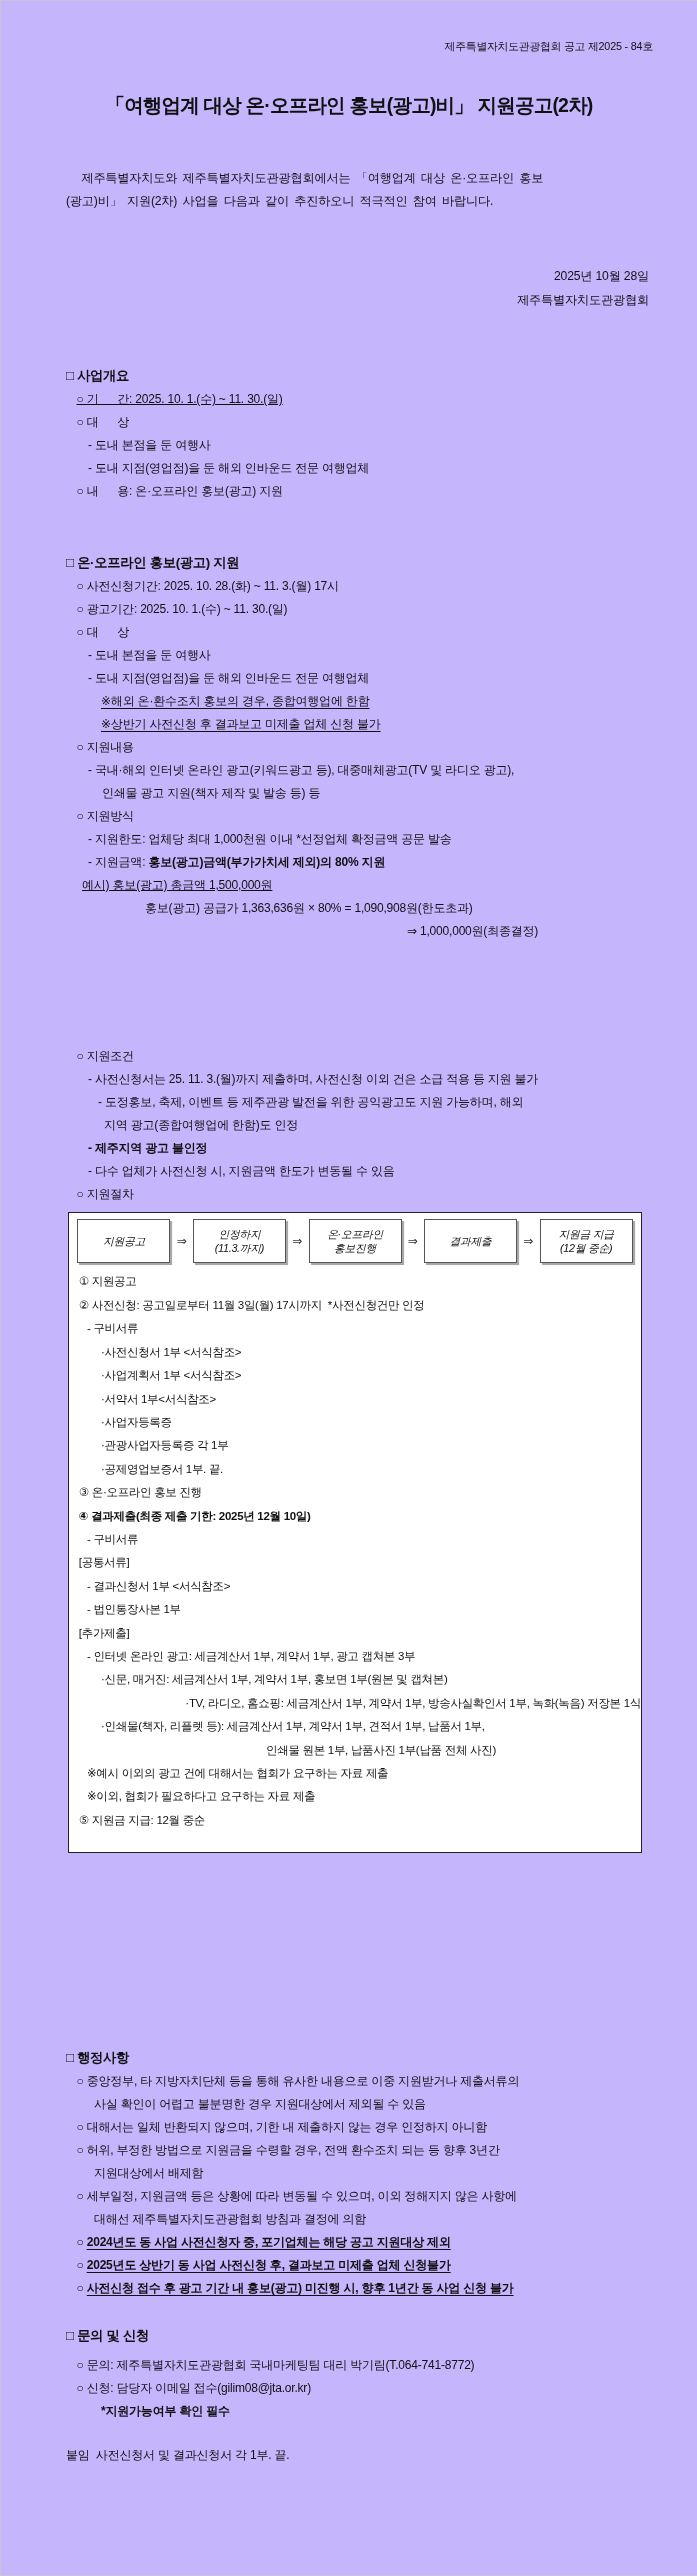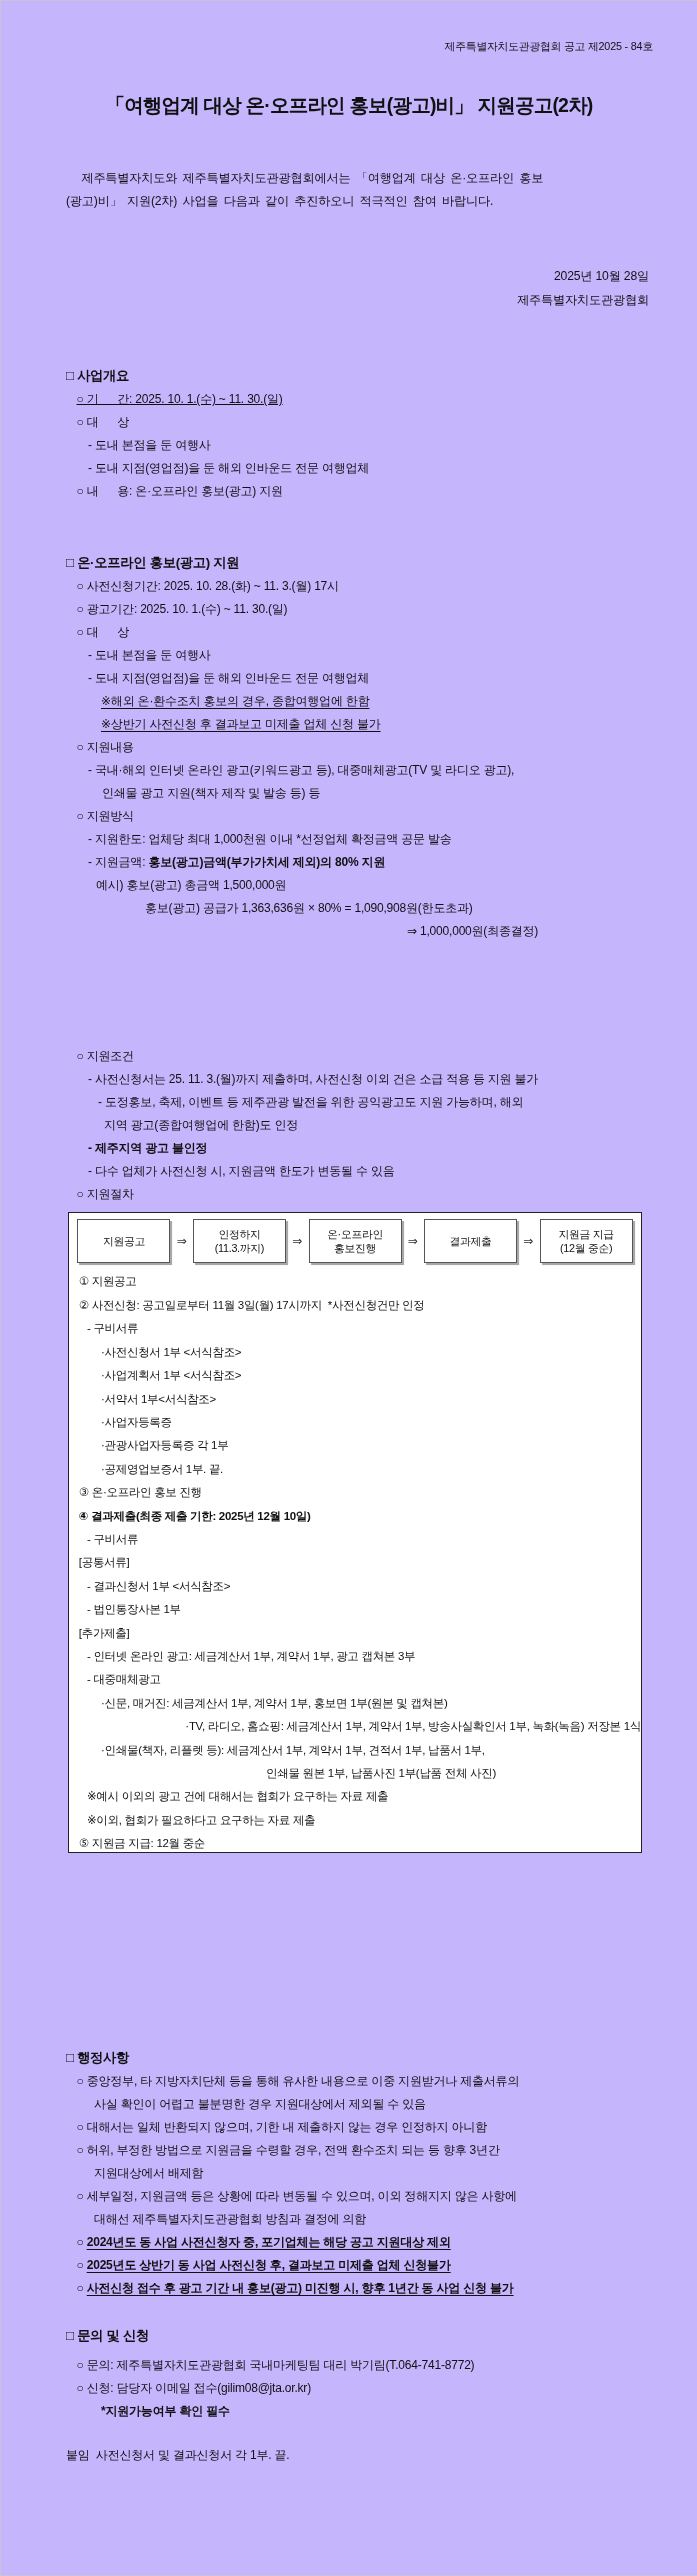--- a/index.html
+++ b/index.html
@@ -17,21 +17,21 @@
          font-size:19.5px;font-weight:bold;letter-spacing:-0.8px;line-height:25px;white-space:pre;}
   .intro{top:167px;}
   .intro .ln{font-size:12.2px;word-spacing:2.1px;}
   .datebox{position:absolute;top:264px;right:49px;text-align:right;}
   .datebox .ln{line-height:24px;font-size:12.2px;}
   .sec-overview{top:363px;}
   .sec-support{top:550px;}
   .sec-conditions{top:1045px;}
   .procbox{position:absolute;left:68px;top:1212px;width:574px;height:641px;
            border:1.4px solid #222;box-sizing:border-box;background:#fff;}
-  .flowrow{display:flex;align-items:center;justify-content:space-between;margin:4.2px 8.4px 0;height:47px;}
+  .flowrow{display:flex;align-items:center;justify-content:space-between;margin:4.2px 8.4px 0;height:47px;font-style:italic;}
   .step{width:91px;height:42px;border:1.4px solid #555;box-shadow:2.1px 2.1px 0 #a8a8a8;background:#fff;
         display:flex;flex-direction:column;align-items:center;justify-content:center;
         font-size:10.8px;line-height:14px;letter-spacing:-0.3px;white-space:pre;}
   .arrow{flex:1;text-align:center;font-size:12px;color:#333;}
   .boxlines{margin-top:6.3px;}
   .boxlines .ln{line-height:23.4px;font-size:11.5px;letter-spacing:-0.3px;}
   .sec-admin{top:2045px;}
   .sec-contact{top:2323px;}
   .sec-contact .lines{margin-top:5.6px;}
   .attach{top:2444px;}
@@ -75,21 +75,21 @@
         <div class="ln" style="margin-left: 22px;">- 도내 본점을 둔 여행사</div>
         <div class="ln" style="margin-left: 22px;">- 도내 지점(영업점)을 둔 해외 인바운드 전문 여행업체</div>
         <div class="ln u" style="margin-left: 35px;">※해외 온·환수조치 홍보의 경우, 종합여행업에 한함</div>
         <div class="ln u" style="margin-left: 35px;">※상반기 사전신청 후 결과보고 미제출 업체 신청 불가</div>
         <div class="ln" style="margin-left: 10.5px;">○ 지원내용</div>
         <div class="ln" style="margin-left: 22px;">- 국내·해외 인터넷 온라인 광고(키워드광고 등), 대중매체광고(TV 및 라디오 광고),</div>
         <div class="ln" style="margin-left: 36px;">인쇄물 광고 지원(책자 제작 및 발송 등) 등</div>
         <div class="ln" style="margin-left: 10.5px;">○ 지원방식</div>
         <div class="ln" style="margin-left: 22px;">- 지원한도: 업체당 최대 1,000천원 이내 *선정업체 확정금액 공문 발송</div>
         <div class="ln" style="margin-left: 22px;"><span>- 지원금액: </span><span class="b">홍보(광고)금액(부가가치세 제외)의 80% 지원</span></div>
-        <div class="ln" style="margin-left: 30px;">예시) 홍보(광고) 총금액 1,500,000원</div>
+        <div class="ln" style="margin-left: 16px; text-decoration: underline;">예시) 홍보(광고) 총금액 1,500,000원</div>
         <div class="ln" style="margin-left: 79px;">홍보(광고) 공급가 1,363,636원 × 80% = 1,090,908원(한도초과)</div>
         <div class="ln" style="margin-left: 341px;">⇒ 1,000,000원(최종결정)</div>
       </div>
   </section>
 
   <section class="sec sec-conditions">
     <div class="lines">
         <div class="ln" style="margin-left: 10.5px;">○ 지원조건</div>
         <div class="ln" style="margin-left: 22px;">- 사전신청서는 25. 11. 3.(월)까지 제출하며, 사전신청 이외 건은 소급 적용 등 지원 불가</div>
         <div class="ln" style="margin-left: 32px;">- 도정홍보, 축제, 이벤트 등 제주관광 발전을 위한 공익광고도 지원 가능하며, 해외</div>
@@ -138,21 +138,20 @@
         <div class="ln" style="margin-left: 32px;">·관광사업자등록증 각 1부</div>
         <div class="ln" style="margin-left: 32px;">·공제영업보증서 1부. 끝.</div>
         <div class="ln" style="margin-left: 9.8px;">③ 온·오프라인 홍보 진행</div>
         <div class="ln b" style="margin-left: 9.8px;">④ 결과제출(최종 제출 기한: 2025년 12월 10일)</div>
         <div class="ln" style="margin-left: 18px;">- 구비서류</div>
         <div class="ln" style="margin-left: 9.8px;">[공통서류]</div>
         <div class="ln" style="margin-left: 18px;">- 결과신청서 1부 &lt;서식참조&gt;</div>
         <div class="ln" style="margin-left: 18px;">- 법인통장사본 1부</div>
         <div class="ln" style="margin-left: 9.8px;">[추가제출]</div>
         <div class="ln" style="margin-left: 18px;">- 인터넷 온라인 광고: 세금계산서 1부, 계약서 1부, 광고 캡쳐본 3부</div>
-        <div class="ln" style="margin-left: 18px;">- 대중매체광고</div>
         <div class="ln" style="margin-left: 32px;">·신문, 매거진: 세금계산서 1부, 계약서 1부, 홍보면 1부(원본 및 캡쳐본)</div>
         <div class="ln" style="margin-left: 32px; text-align: right;">·TV, 라디오, 홈쇼핑: 세금계산서 1부, 계약서 1부, 방송사실확인서 1부, 녹화(녹음) 저장본 1식</div>
         <div class="ln" style="margin-left: 32px;">·인쇄물(책자, 리플렛 등): 세금계산서 1부, 계약서 1부, 견적서 1부, 납품서 1부,</div>
         <div class="ln" style="margin-left: 197px;">인쇄물 원본 1부, 납품사진 1부(납품 전체 사진)</div>
         <div class="ln" style="margin-left: 18px;">※예시 이외의 광고 건에 대해서는 협회가 요구하는 자료 제출</div>
         <div class="ln" style="margin-left: 18px;">※이외, 협회가 필요하다고 요구하는 자료 제출</div>
         <div class="ln" style="margin-left: 9.8px;">⑤ 지원금 지급: 12월 중순</div>
       </div>
   </section>
 

